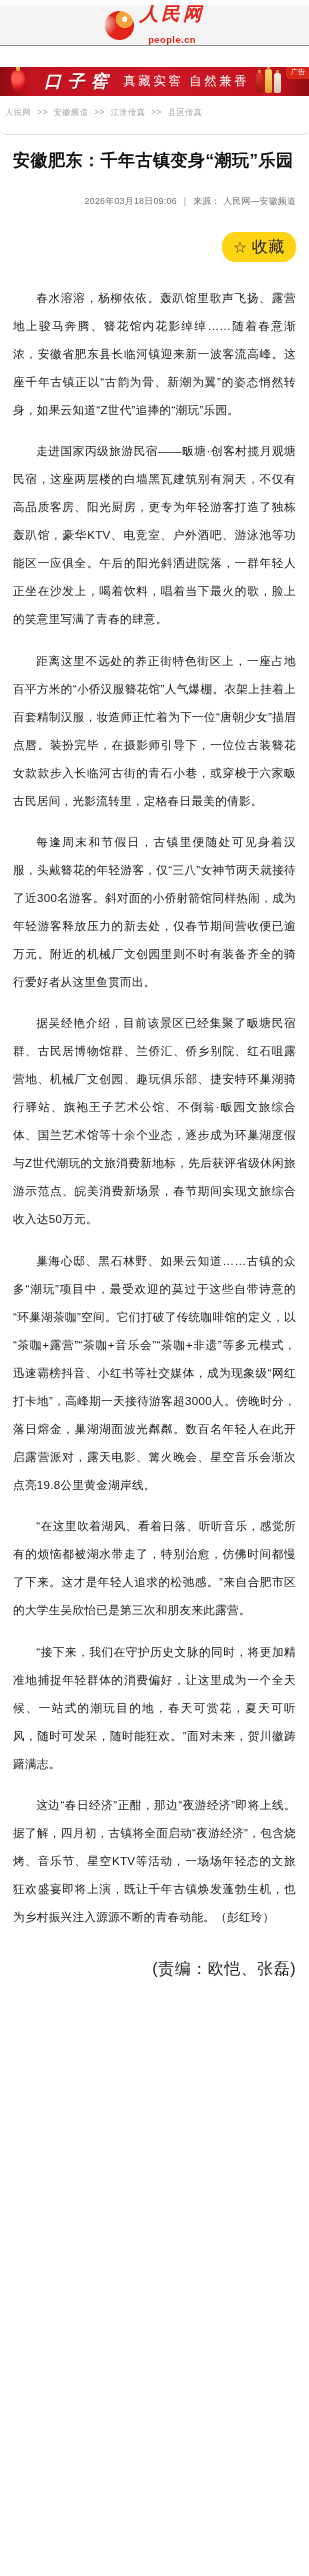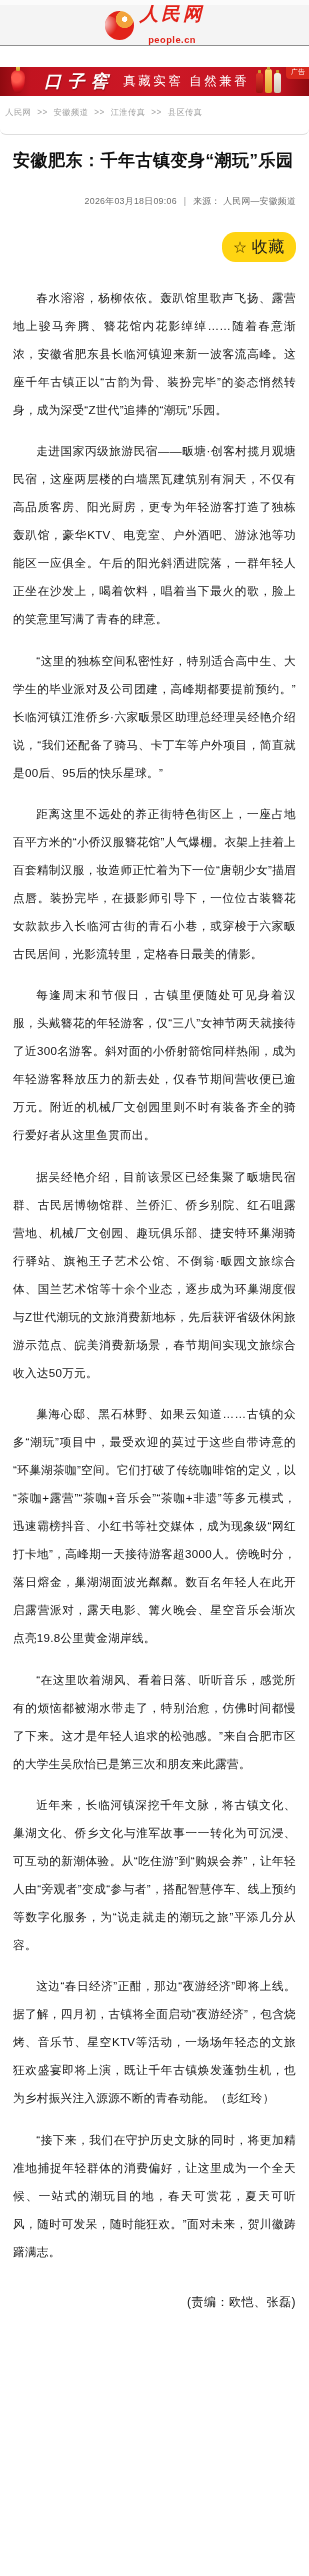--- a/index.html
+++ b/index.html
@@ -97,21 +97,21 @@
   .fav-label{font-size:16px;color:#1c1c1c;letter-spacing:0.5px;}
 
   .article-body{margin-top:21.6px;}
   .article-body p{
     margin:0 0 13.4px;
     font-size:11.6px;line-height:28px;color:#161616;
     text-align:justify;text-indent:2em;letter-spacing:0.3px;
   }
   .editor-note{
     margin:28px 0 36px;text-align:right;
-    font-size:12px;color:#1a1a1a;letter-spacing:0.5px;
+    font-size:16px;color:#1a1a1a;letter-spacing:0.5px;
   }
 </style>
 </head>
 <body>
 
 <div class="top-strip"></div>
 
 <header class="site-header">
   <div class="logo">
     <span class="logo-globe"></span>
@@ -155,28 +155,26 @@
   </div>
 
   <div class="fav-row">
     <button class="fav-btn">
       <span class="fav-star">☆</span>
       <span class="fav-label">收藏</span>
     </button>
   </div>
 
   <div class="article-body">
-      <p>春水溶溶，杨柳依依。轰趴馆里歌声飞扬、露营地上骏马奔腾、簪花馆内花影绰绰……随着春意渐浓，安徽省肥东县长临河镇迎来新一波客流高峰。这座千年古镇正以“古韵为骨、装扮完毕”的姿态悄然转身，成为深受“Z世代”追捧的“潮玩”乐园。</p>
+      <p>春水溶溶，杨柳依依。轰趴馆里歌声飞扬、露营地上骏马奔腾、簪花馆内花影绰绰……随着春意渐浓，安徽省肥东县长临河镇迎来新一波客流高峰。这座千年古镇正以“古韵为骨、新潮为翼”的姿态悄然转身，如果云知道“Z世代”追捧的“潮玩”乐园。</p>
       <p>走进国家丙级旅游民宿——畈塘·创客村揽月观塘民宿，这座两层楼的白墙黑瓦建筑别有洞天，不仅有高品质客房、阳光厨房，更专为年轻游客打造了独栋轰趴馆，豪华KTV、电竞室、户外酒吧、游泳池等功能区一应俱全。午后的阳光斜洒进院落，一群年轻人正坐在沙发上，喝着饮料，唱着当下最火的歌，脸上的笑意里写满了青春的肆意。</p>
-      <p>“这里的独栋空间私密性好，特别适合高中生、大学生的毕业派对及公司团建，高峰期都要提前预约。”长临河镇江淮侨乡·六家畈景区助理总经理吴经艳介绍说，“我们还配备了骑马、卡丁车等户外项目，简直就是00后、95后的快乐星球。”</p>
       <p>距离这里不远处的养正街特色街区上，一座占地百平方米的“小侨汉服簪花馆”人气爆棚。衣架上挂着上百套精制汉服，妆造师正忙着为下一位“唐朝少女”描眉点唇。装扮完毕，在摄影师引导下，一位位古装簪花女款款步入长临河古街的青石小巷，或穿梭于六家畈古民居间，光影流转里，定格春日最美的倩影。</p>
       <p>每逢周末和节假日，古镇里便随处可见身着汉服，头戴簪花的年轻游客，仅“三八”女神节两天就接待了近300名游客。斜对面的小侨射箭馆同样热闹，成为年轻游客释放压力的新去处，仅春节期间营收便已逾万元。附近的机械厂文创园里则不时有装备齐全的骑行爱好者从这里鱼贯而出。</p>
       <p>据吴经艳介绍，目前该景区已经集聚了畈塘民宿群、古民居博物馆群、兰侨汇、侨乡别院、红石咀露营地、机械厂文创园、趣玩俱乐部、捷安特环巢湖骑行驿站、旗袍王子艺术公馆、不倒翁·畈园文旅综合体、国兰艺术馆等十余个业态，逐步成为环巢湖度假与Z世代潮玩的文旅消费新地标，先后获评省级休闲旅游示范点、皖美消费新场景，春节期间实现文旅综合收入达50万元。</p>
       <p>巢海心邸、黑石林野、如果云知道……古镇的众多“潮玩”项目中，最受欢迎的莫过于这些自带诗意的“环巢湖茶咖”空间。它们打破了传统咖啡馆的定义，以“茶咖+露营”“茶咖+音乐会”“茶咖+非遗”等多元模式，迅速霸榜抖音、小红书等社交媒体，成为现象级“网红打卡地”，高峰期一天接待游客超3000人。傍晚时分，落日熔金，巢湖湖面波光粼粼。数百名年轻人在此开启露营派对，露天电影、篝火晚会、星空音乐会渐次点亮19.8公里黄金湖岸线。</p>
       <p>“在这里吹着湖风、看着日落、听听音乐，感觉所有的烦恼都被湖水带走了，特别治愈，仿佛时间都慢了下来。这才是年轻人追求的松弛感。”来自合肥市区的大学生吴欣怡已是第三次和朋友来此露营。</p>
-      <p>近年来，长临河镇深挖千年文脉，将古镇文化、巢湖文化、侨乡文化与淮军故事一一转化为可沉浸、可互动的新潮体验。从“吃住游”到“购娱会养”，让年轻人由“旁观者”变成“参与者”，搭配智慧停车、线上预约等数字化服务，为“说走就走的潮玩之旅”平添几分从容。</p>
+      <p>“接下来，我们在守护历史文脉的同时，将更加精准地捕捉年轻群体的消费偏好，让这里成为一个全天候、一站式的潮玩目的地，春天可赏花，夏天可听风，随时可发呆，随时能狂欢。”面对未来，贺川徽踌躇满志。</p>
       <p>这边“春日经济”正酣，那边“夜游经济”即将上线。据了解，四月初，古镇将全面启动“夜游经济”，包含烧烤、音乐节、星空KTV等活动，一场场年轻态的文旅狂欢盛宴即将上演，既让千年古镇焕发蓬勃生机，也为乡村振兴注入源源不断的青春动能。（彭红玲）</p>
-      <p>“接下来，我们在守护历史文脉的同时，将更加精准地捕捉年轻群体的消费偏好，让这里成为一个全天候、一站式的潮玩目的地，春天可赏花，夏天可听风，随时可发呆，随时能狂欢。”面对未来，贺川徽踌躇满志。</p>
     </div>
 
   <div class="editor-note">(责编：欧恺、张磊)</div>
 </main>
 
 
 </body></html>

